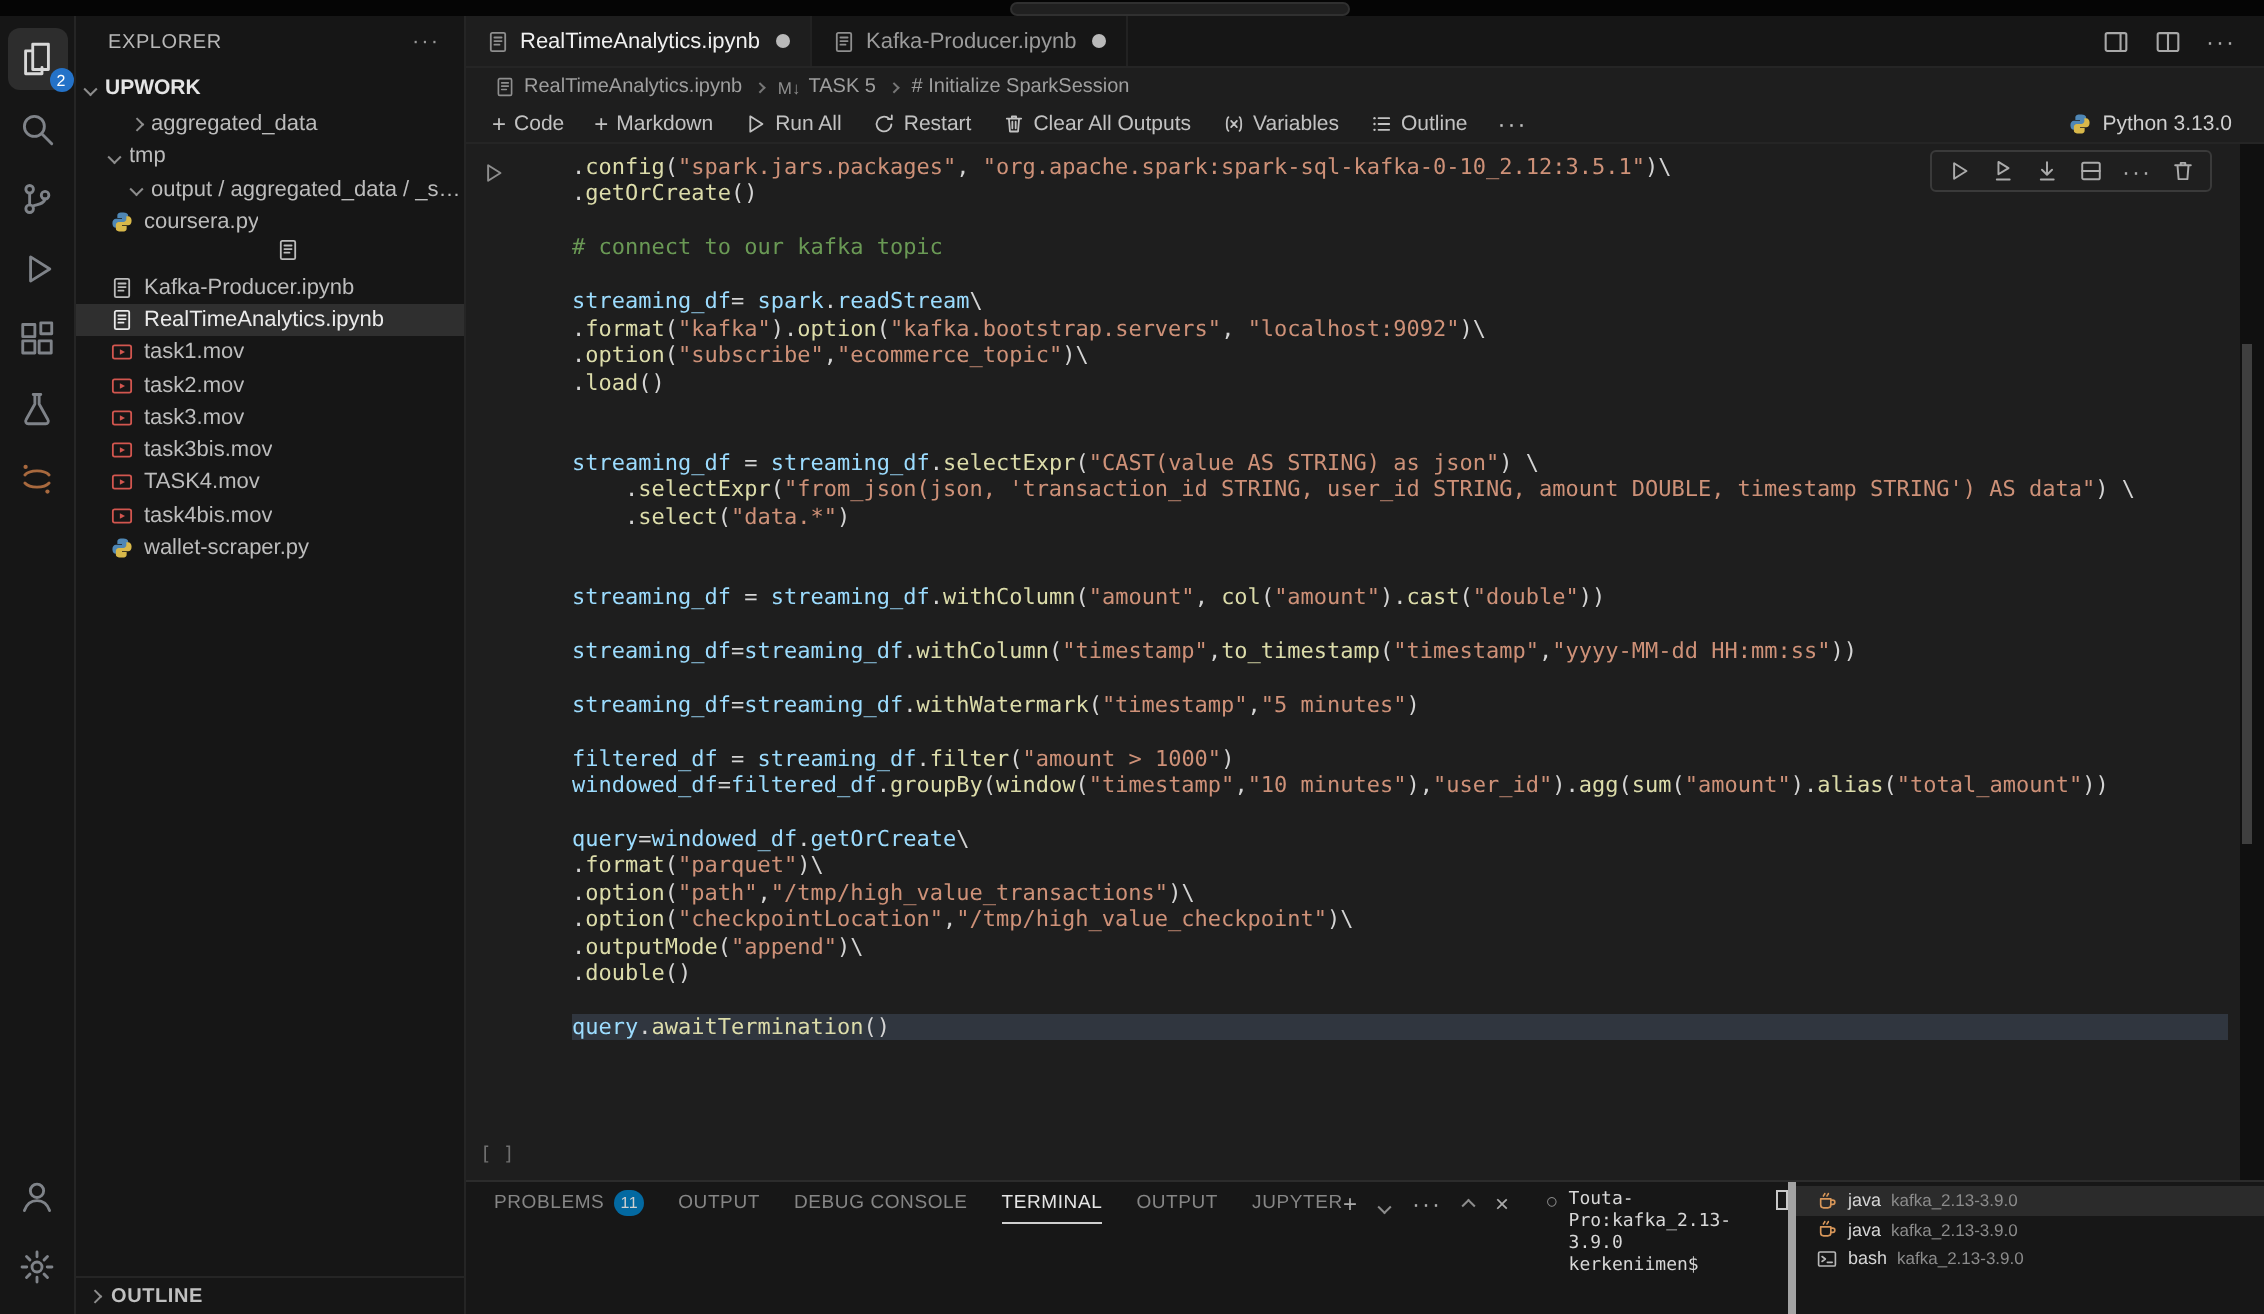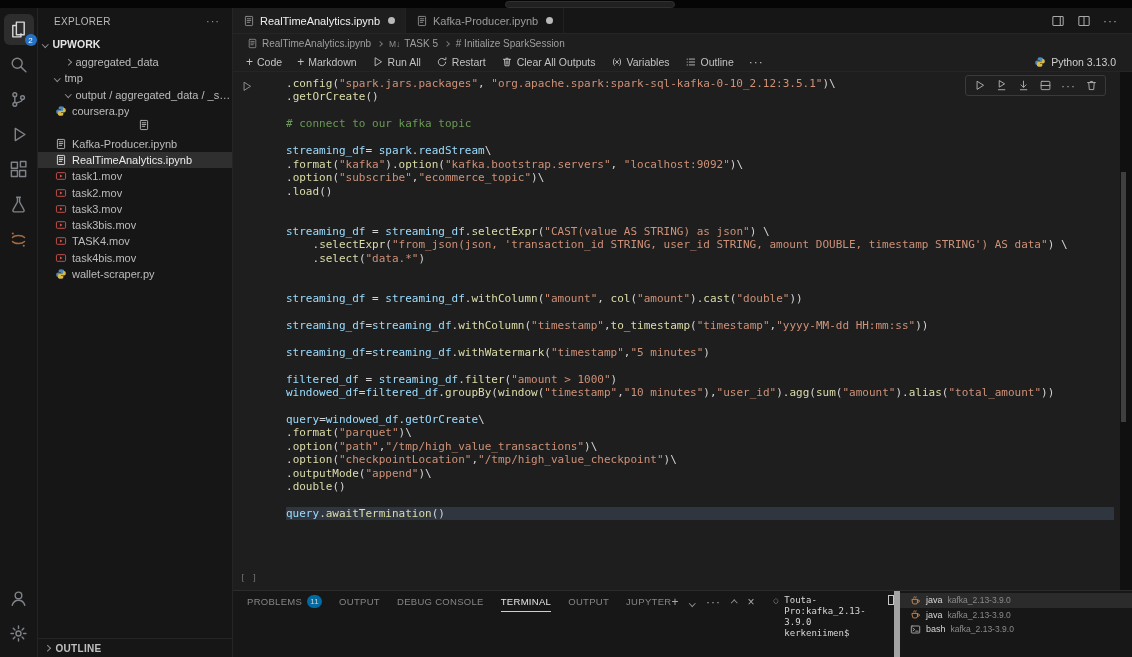--- a/index.html
+++ b/index.html
@@ -71,21 +71,21 @@
 .panel-tabs{display:flex;gap:17px}
 .ptab{display:flex;align-items:center;gap:5px;font-size:9.5px;letter-spacing:.3px;color:#868686;height:21px}
 .ptab.active{color:#e5e5e5;box-shadow:inset 0 -1px 0 #cfcfcf}
 .pbadge{background:#0369a1;color:#d0d0d0;font-size:8px;min-width:13px;height:13px;border-radius:7px;display:flex;align-items:center;justify-content:center;padding:0 3px}
 .panel-actions{margin-left:auto;display:flex;align-items:center;gap:11px;color:#ababab}
 .panel-body{flex:1;display:flex;min-height:0}
 .terminal{flex:1;padding:4px 0 0 8px;font-family:"DejaVu Sans Mono",monospace;font-size:9px;color:#d8d8d8;display:flex;align-items:center;gap:6px;align-items:flex-start}
 .term-deco{color:#8a8a8a;font-size:8px;line-height:11px}
 .prompt{line-height:11px}
 .cursor{display:inline-block;width:6px;height:10px;border:1px solid #c9c9c9;margin-left:4px;flex:none}
-.term-list{width:238px;border-left:6px solid #a3a3a3;padding-top:2px;flex:none}
+.term-list{width:238px;border-left:4px solid #a3a3a3;padding-top:2px;flex:none}
 .trow{height:14.5px;display:flex;align-items:center;gap:5px;padding:0 10px;font-size:9px}
 .trow.selected{background:#2b2b2b}
 .tico{display:flex;flex:none}
 .tico svg{width:11px;height:11px;display:block}
 .tico.java{color:#d8975a}
 .tico.bash{color:#b9b9b9}
 .tname{color:#d6d6d6}
 .ttitle{color:#8b8b8b;font-size:8.5px}
 </style>
 </head>

